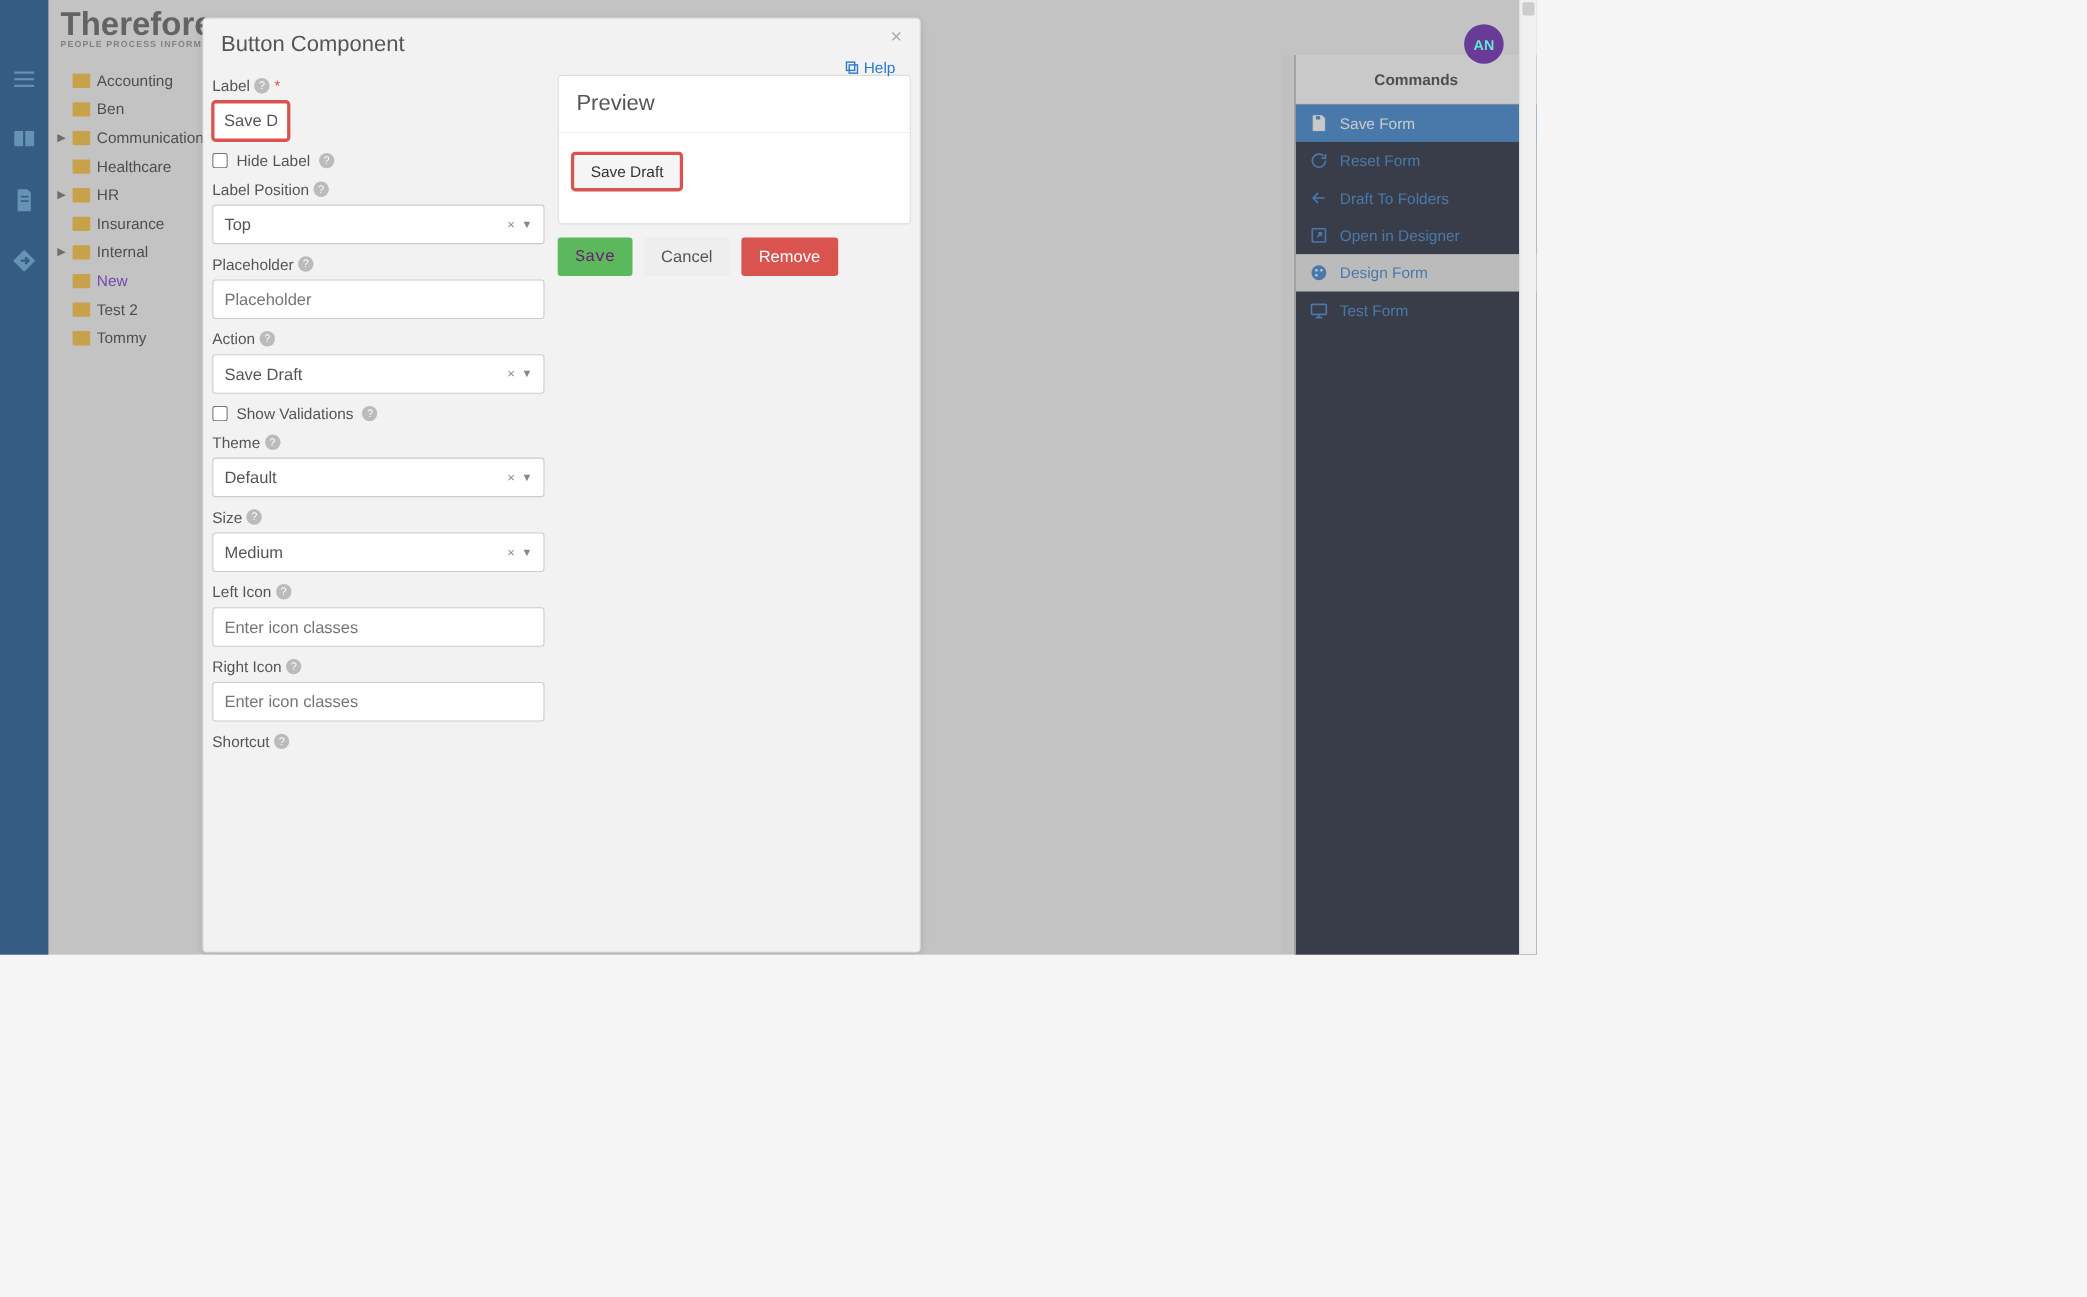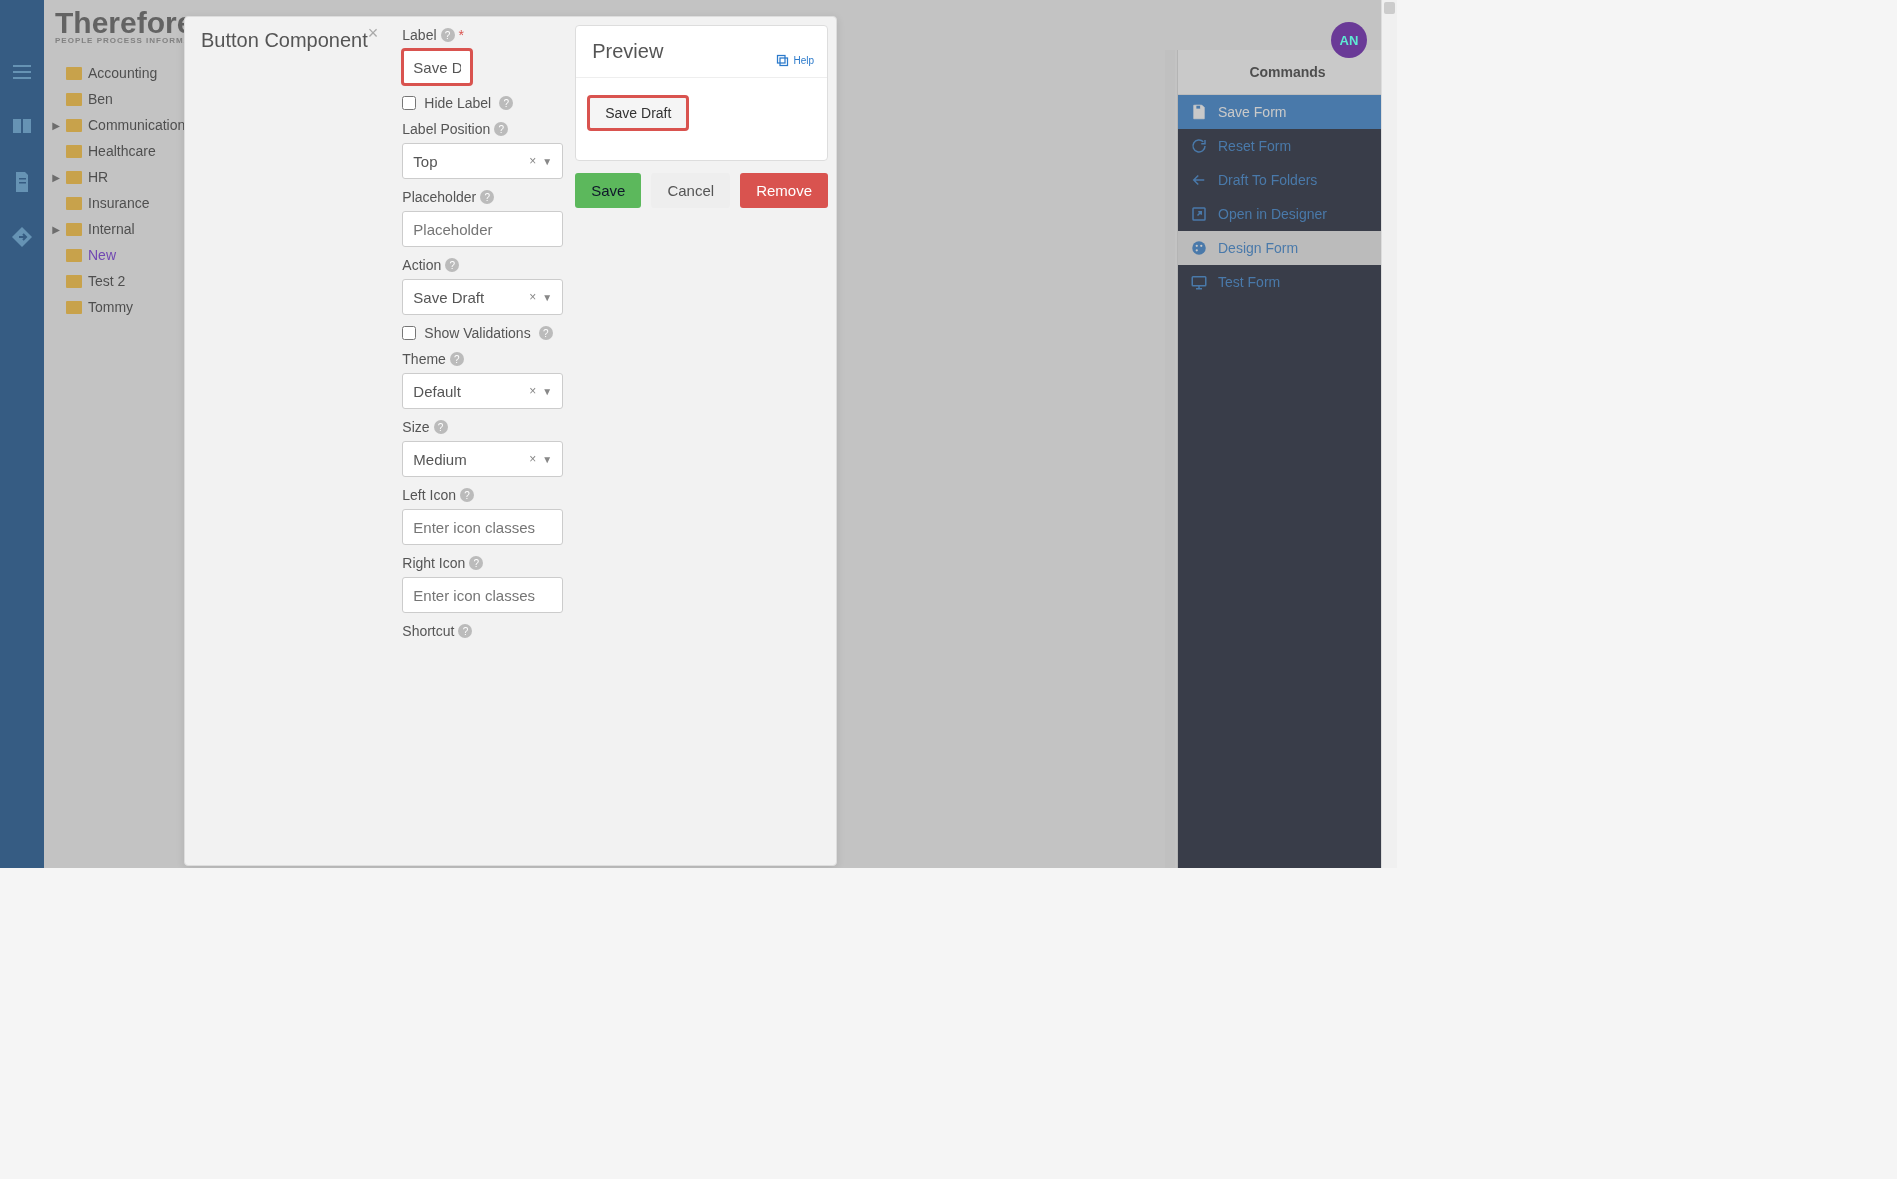--- a/index.html
+++ b/index.html
@@ -37,25 +37,25 @@
 .rp-item:not(.hl).sel { background:#e8e8e8; color:#2b7acb; }
 
 
 .avatar { position:absolute; right:30px; top:22px; width:36px; height:36px; border-radius:50%; background:#6a3a97; color:#5eead4; display:flex; align-items:center; justify-content:center; font-weight:bold; font-size:13px; z-index:6; }
 
 
 .scrollbar { position:absolute; right:0; top:0; width:16px; height:100%; background:#f0f0f0; border-left:1px solid #ddd; z-index:7; }
 .scrollbar-thumb { position:absolute; top:2px; left:2px; right:2px; height:12px; background:#ccc; border-radius:2px; }
 
 
-.modal { position:absolute; left:184px; top:16px; width:653px; height:calc(100% - 18px); background:#f2f2f2; border:1px solid #ddd; border-radius:4px; z-index:20; display:flex; flex-direction:row; overflow:hidden; box-shadow:0 2px 8px rgba(0,0,0,0.1);}
+.modal { position:absolute; left:184px; top:16px; width:653px; height:calc(100% - 18px); background:#f2f2f2; border:1px solid #ddd; border-radius:4px; z-index:20; display:flex; flex-direction:column; overflow:hidden; box-shadow:0 2px 8px rgba(0,0,0,0.1);}
 .modal-header { padding:12px 16px 8px; display:flex; justify-content:space-between; align-items:flex-start; }
 .modal-title { font-size:20px; color:#555; }
 .modal-close { color:#aaa; font-size:18px; cursor:pointer; margin-top:-6px;}
-.help-link { color:#2b7acb; font-size:10px; cursor:pointer; display:flex; align-items:center; gap:3px; position:absolute; right:22px; top:36px;}
+.help-link { color:#2b7acb; font-size:14px; cursor:pointer; display:flex; align-items:center; gap:3px; position:absolute; right:22px; top:36px;}
 .modal-body { display:flex; flex:1; overflow:hidden; }
 
 .left-col { width:318px; padding:0 8px 8px 8px; overflow-y:auto; }
 .right-col { flex:1; padding:8px 8px 8px 4px; }
 
 
 .tabs { display:flex; flex-wrap:wrap; gap:4px; padding:4px; }
 .tab { padding:8px 10px; font-size:14px; color:#2b7acb; cursor:pointer; border-radius:3px 3px 0 0; }
 .tab.active { background:#fff; color:#555; border:1px solid #ddd; border-bottom:1px solid #fff; }
 
@@ -76,21 +76,21 @@
 
 
 .preview-box { border:1px solid #ddd; border-radius:4px; background:#fff; }
 .preview-head { padding:14px 16px; font-size:20px; color:#555; border-bottom:1px solid #eee; }
 .preview-body { padding:18px 12px 30px; }
 .preview-btn { display:inline-block; padding:8px 16px; border:1px solid #bbb; border-radius:3px; background:#f5f5f5; color:#333; cursor:pointer; }
 
 
 .actions { margin-top:12px; display:flex; gap:10px; }
 .btn { padding:9px 16px; border:none; border-radius:3px; font-size:15px; cursor:pointer; }
-.btn-save { background:#5cb85c; color:#0f172a; }
+.btn-save { background:#5cb85c; color:#701a75;font-family:Liberation Mono, monospace; }
 .btn-cancel { background:#eee; color:#555; }
 .btn-remove { background:#d9534f; color:#fff; }
 
 
 .inner-scroll { position:absolute; right:222px; top:50px; width:10px; height:calc(100% - 50px); background:#f0f0f0; z-index:2;}
 
 </style>
 </head>
 <body>
 

